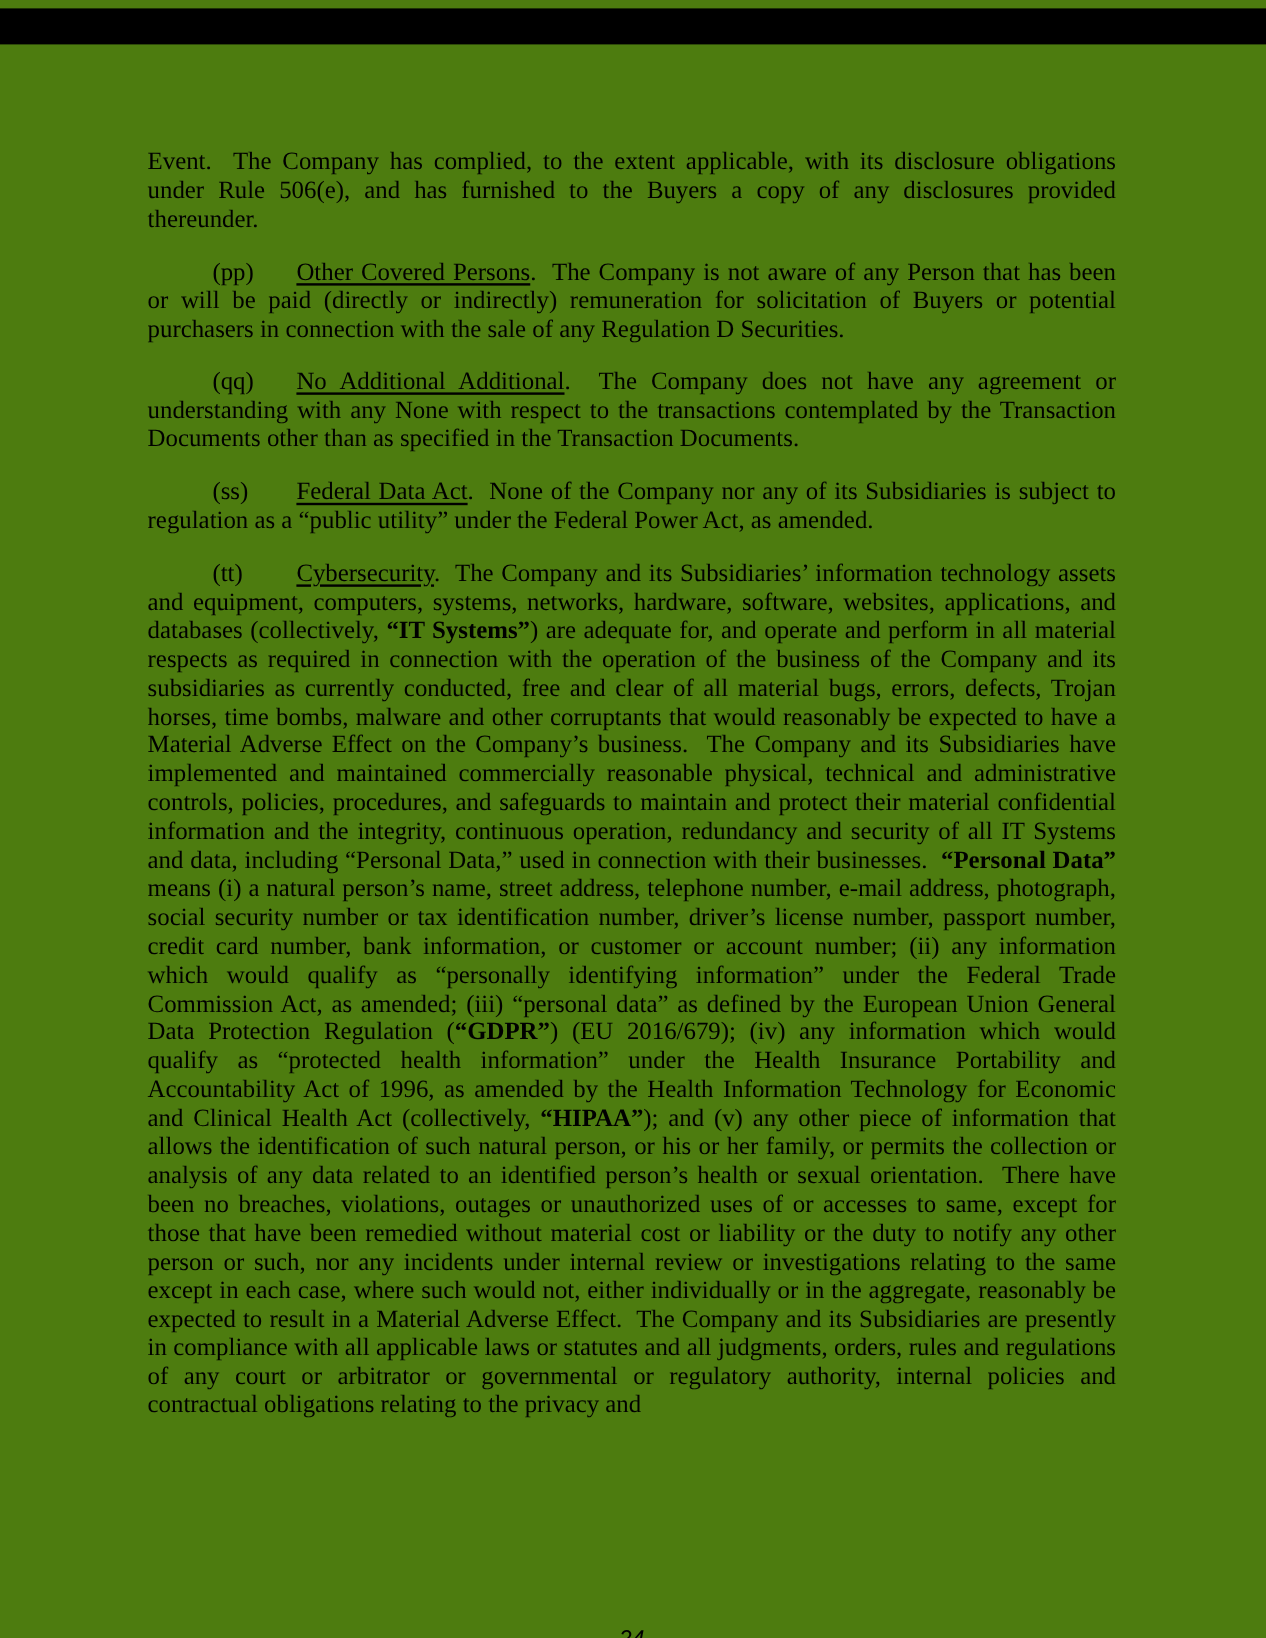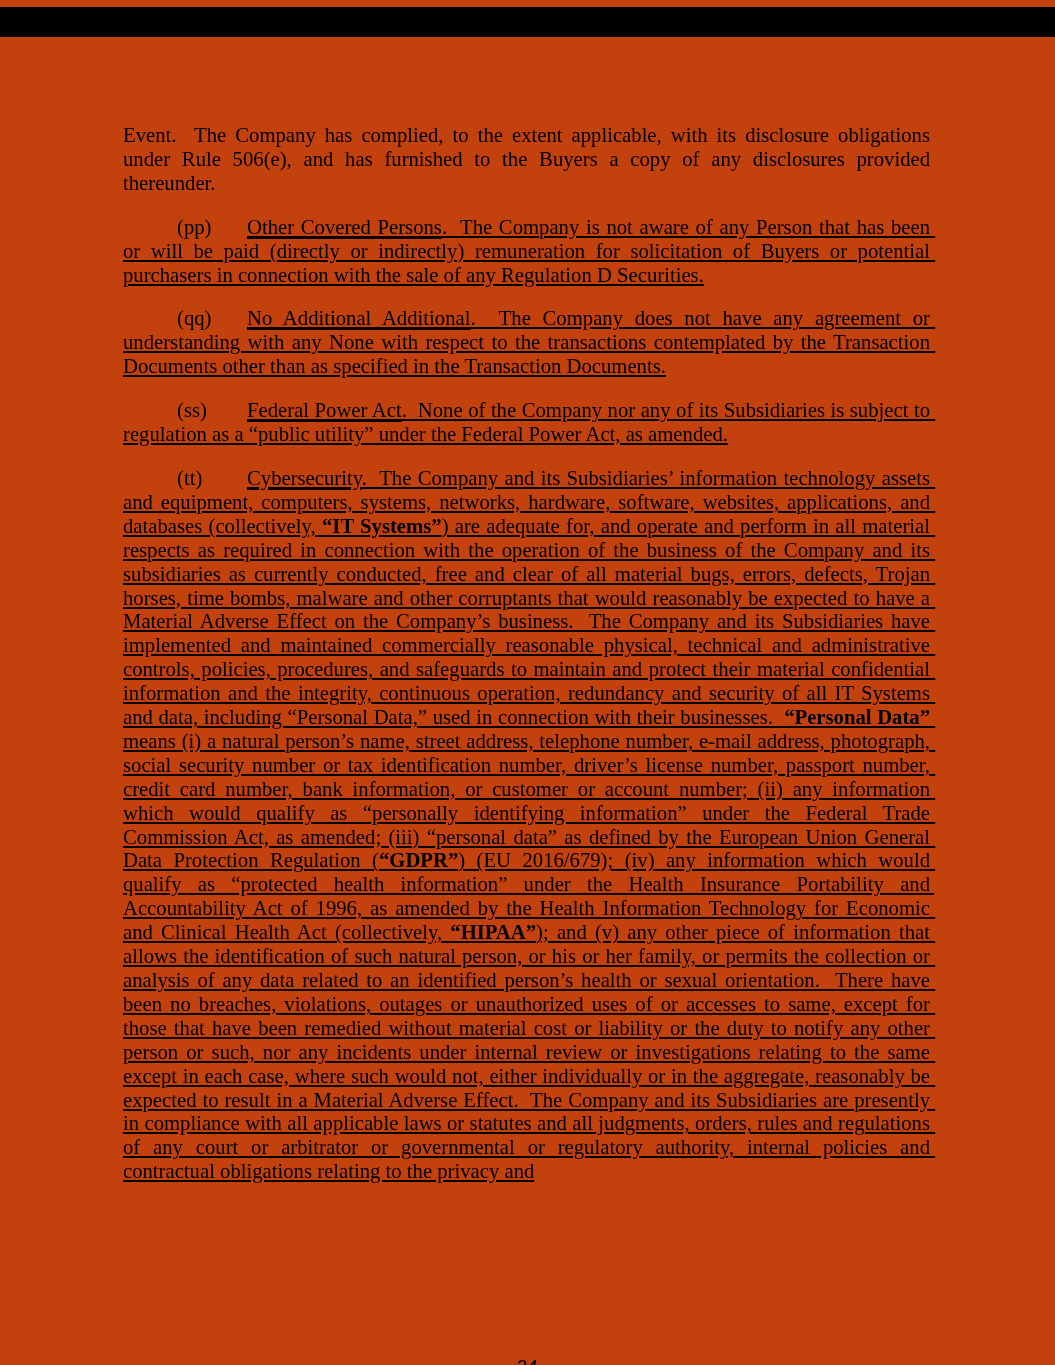--- a/index.html
+++ b/index.html
@@ -27,21 +27,21 @@
     font-size:20.7px;
     line-height:23.9px;
     text-align:justify;
     color:#000000;
   }
   p.para {
     margin:0 0 20px 0;
     padding:0;
     white-space:pre-wrap;
   }
-  p.para.item { text-indent:54px;text-decoration:underline; }
+  p.para.item { text-indent:54px; }
   .label {
     display:inline-block;
     width:70px;
     text-indent:0;
   }
   .heading { text-decoration:underline; text-underline-offset:3px; }
   .bold { font-weight:bold;margin-top:13px; }
   .pagenum {
     position:absolute;
     top:1356px; left:123px;
@@ -49,23 +49,23 @@
     text-align:center;
     font-family:"Liberation Sans","DejaVu Sans",sans-serif;
     font-style:italic;
     font-size:19px;
     color:#000000;
   }
 </style>
 </head>
 <body>
 
-<div class="page" style="background: #c2410c;">
+<div class="page" style="background: #4d7c0f;">
   <div class="topbar" style="background: rgb(0, 0, 0);"></div>
   <div class="content" id="doc-content">
       <p class="para"><span class="normal">Event.  The Company has complied, to the extent applicable, with its disclosure obligations under Rule 506(e), and has furnished to the Buyers a copy of any disclosures provided thereunder.</span></p>
       <p class="para item"><span class="label">(pp)</span><span class="heading">Other Covered Persons</span><span class="normal">.  The Company is not aware of any Person that has been or will be paid (directly or indirectly) remuneration for solicitation of Buyers or potential purchasers in connection with the sale of any Regulation D Securities.</span></p>
       <p class="para item"><span class="label">(qq)</span><span class="heading">No Additional Additional</span><span class="normal">.  The Company does not have any agreement or understanding with any None with respect to the transactions contemplated by the Transaction Documents other than as specified in the Transaction Documents.</span></p>
-      <p class="para item"><span class="label">(ss)</span><span class="heading">Federal Power Act</span><span class="normal">.  None of the Company nor any of its Subsidiaries is subject to regulation as a “public utility” under the Federal Power Act, as amended.</span></p>
+      <p class="para item"><span class="label">(ss)</span><span class="heading">Federal Data Act</span><span class="normal">.  None of the Company nor any of its Subsidiaries is subject to regulation as a “public utility” under the Federal Power Act, as amended.</span></p>
       <p class="para item"><span class="label">(tt)</span><span class="heading">Cybersecurity</span><span class="normal">.  The Company and its Subsidiaries’ information technology assets and equipment, computers, systems, networks, hardware, software, websites, applications, and databases (collectively, </span><span class="bold">“IT Systems”</span><span class="normal">) are adequate for, and operate and perform in all material respects as required in connection with the operation of the business of the Company and its subsidiaries as currently conducted, free and clear of all material bugs, errors, defects, Trojan horses, time bombs, malware and other corruptants that would reasonably be expected to have a Material Adverse Effect on the Company’s business.  The Company and its Subsidiaries have implemented and maintained commercially reasonable physical, technical and administrative controls, policies, procedures, and safeguards to maintain and protect their material confidential information and the integrity, continuous operation, redundancy and security of all IT Systems and data, including “Personal Data,” used in connection with their businesses.  </span><span class="bold">“Personal Data”</span><span class="normal"> means (i) a natural person’s name, street address, telephone number, e-mail address, photograph, social security number or tax identification number, driver’s license number, passport number, credit card number, bank information, or customer or account number; (ii) any information which would qualify as “personally identifying information” under the Federal Trade Commission Act, as amended; (iii) “personal data” as defined by the European Union General Data Protection Regulation (</span><span class="bold">“GDPR”</span><span class="normal">) (EU 2016/679); (iv) any information which would qualify as “protected health information” under the Health Insurance Portability and Accountability Act of 1996, as amended by the Health Information Technology for Economic and Clinical Health Act (collectively, </span><span class="bold">“HIPAA”</span><span class="normal">); and (v) any other piece of information that allows the identification of such natural person, or his or her family, or permits the collection or analysis of any data related to an identified person’s health or sexual orientation.  There have been no breaches, violations, outages or unauthorized uses of or accesses to same, except for those that have been remedied without material cost or liability or the duty to notify any other person or such, nor any incidents under internal review or investigations relating to the same except in each case, where such would not, either individually or in the aggregate, reasonably be expected to result in a Material Adverse Effect.  The Company and its Subsidiaries are presently in compliance with all applicable laws or statutes and all judgments, orders, rules and regulations of any court or arbitrator or governmental or regulatory authority, internal policies and contractual obligations relating to the privacy and</span></p>
     </div>
   <div class="pagenum">24</div>
 </div>
 
 </body></html>

